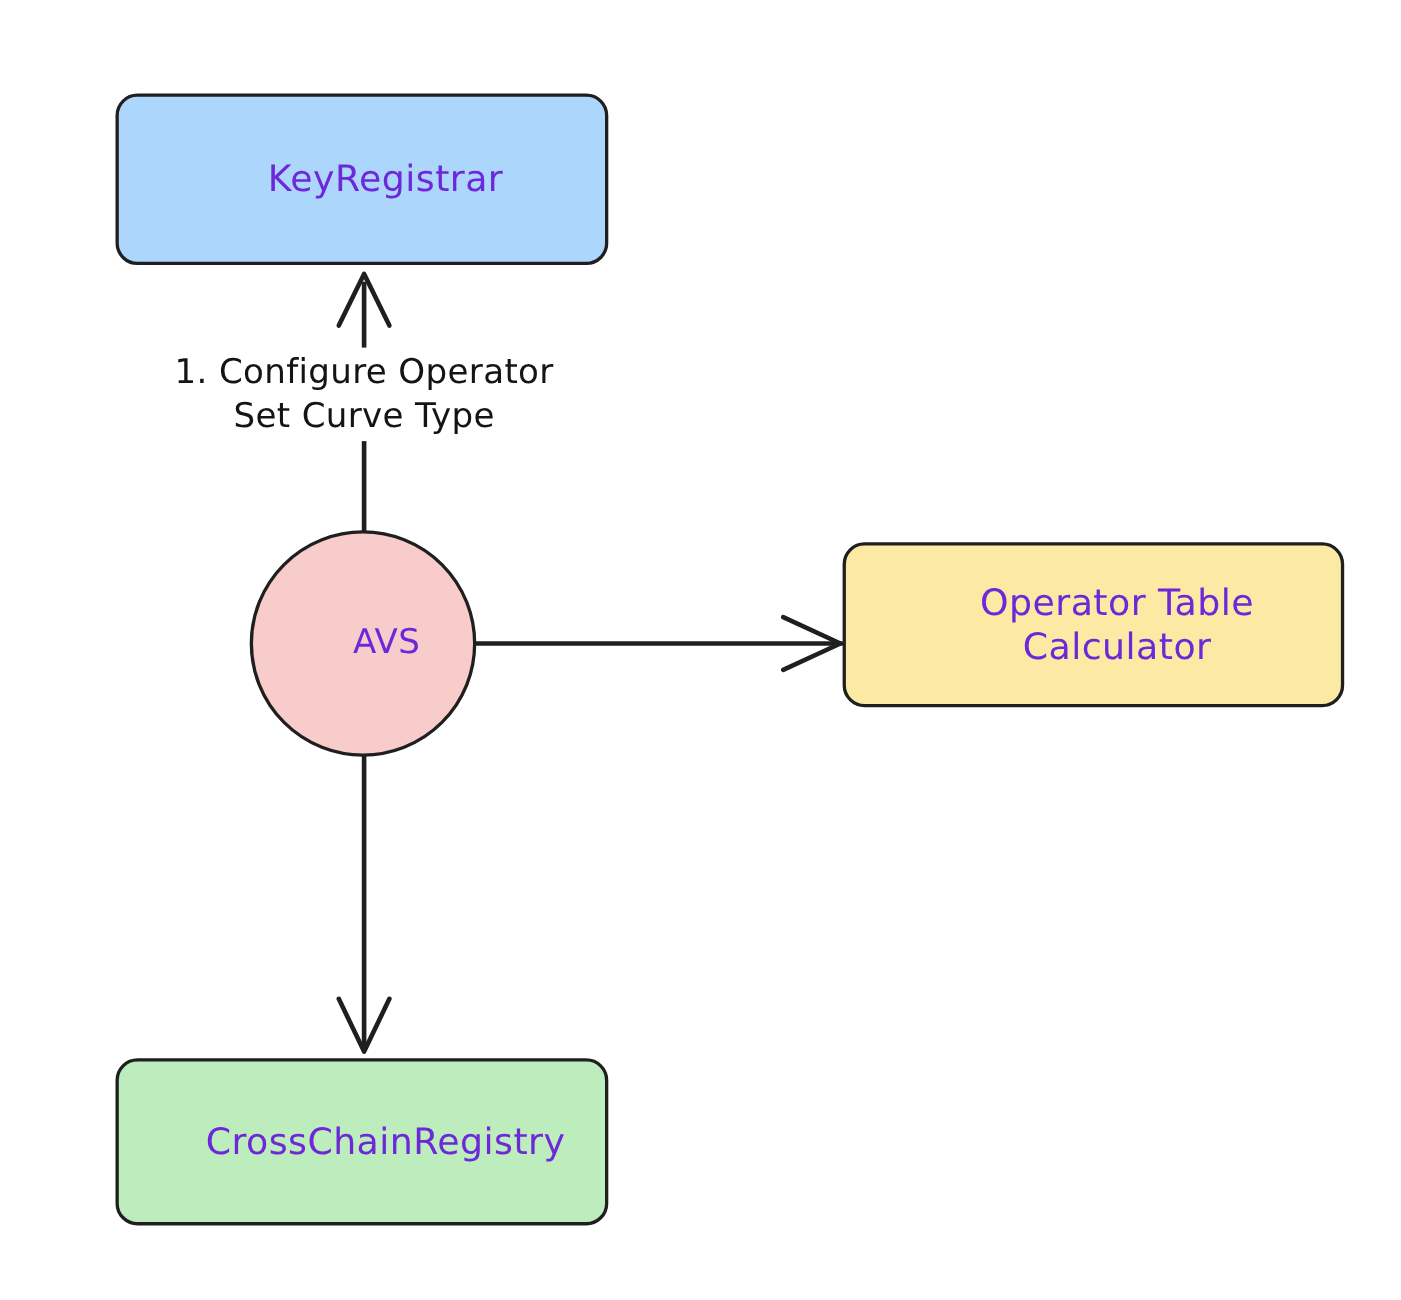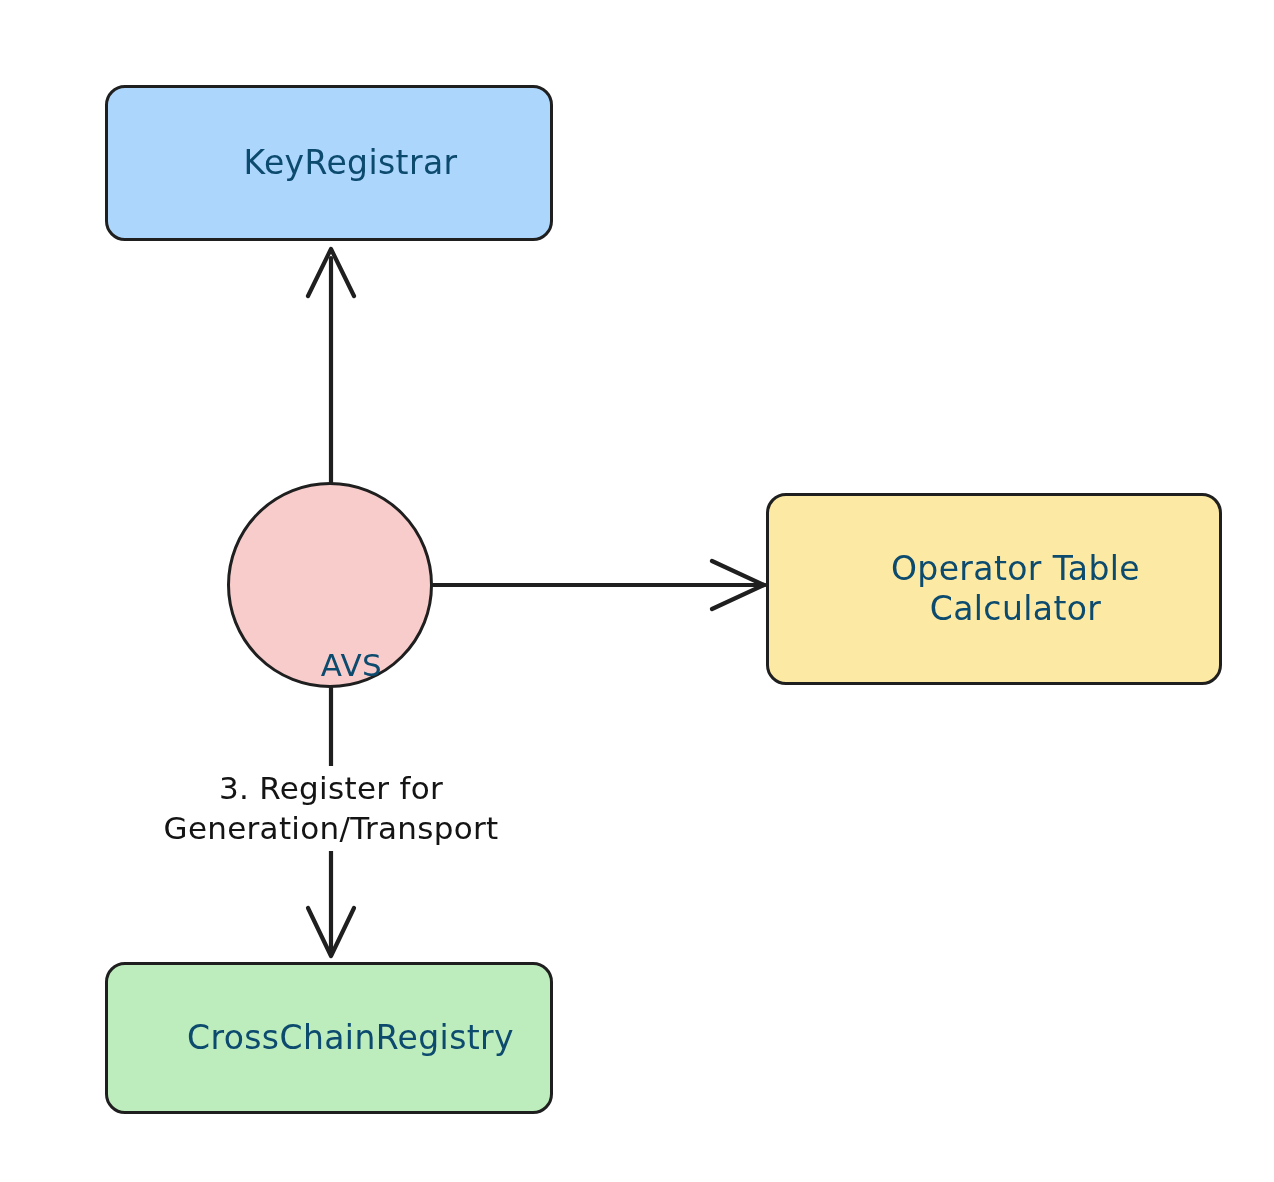--- a/index.html
+++ b/index.html
@@ -2,30 +2,30 @@
 <html><head>
 <meta charset="utf-8">
 <style>
   html,body{margin:0;padding:0;background:#ffffff;}
   body{width:1274px;height:1182px;overflow:hidden;
        font-family:"DejaVu Sans","Liberation Sans",sans-serif;}
   #canvas{position:relative;width:1274px;height:1182px;background:#ffffff;}
 
   .node{position:absolute;box-sizing:border-box;display:flex;
         align-items:center;justify-content:center;text-align:center;
-        border:3.2px solid #1f1f1f;color:#0c4a6e;line-height:1.22;
+        border:3.2px solid #1f1f1f;color:#6d28d9;line-height:1.22;
         font-weight:400;letter-spacing:0.4px;padding-left:43px;}
   .node-rect{border-radius:20px;}
-  .node-circle{border-radius:50%;align-items:flex-end;}
+  .node-circle{border-radius:50%;}
 
   #node-keyregistrar{left:105px;top:85px;width:448px;height:156px;
         background:#ADD6FD;font-size:33px;}
   #node-avs{left:227px;top:482px;width:206px;height:206px;
         background:#F9CCCC;font-size:31px;}
-  #node-otc{left:766px;top:493px;width:456px;height:192px;
+  #node-otc{left:766px;top:493px;width:456px;height:150px;
         background:#FBE9A4;font-size:33px;}
   #node-ccr{left:105px;top:962px;width:448px;height:152px;
         background:#BDECBD;font-size:33px;}
 
   .edge-svg{position:absolute;left:0;top:0;width:1274px;height:1182px;
         pointer-events:none;}
 
   .edge-label{position:absolute;background:#ffffff;color:#141414;
         text-align:center;line-height:1.30;font-size:31px;
         letter-spacing:0.3px;padding:2px 6px;box-sizing:border-box;}
@@ -64,20 +64,20 @@
     <span>
       <span>Operator Table</span><br>
       <span>Calculator</span>
     </span>
   </div>
 
   <div class="node node-rect" id="node-ccr">
     <span>CrossChainRegistry</span>
   </div>
 
+  <div class="edge-label" id="label-1">
+    <span>1. Configure Operator</span><br>
+    <span>Set Curve Type</span>
+  </div>
 
 
-  <div class="edge-label" id="label-3">
-    <span>3. Register for</span><br>
-    <span>Generation/Transport</span>
-  </div>
 
 </div>
 
 </body></html>

